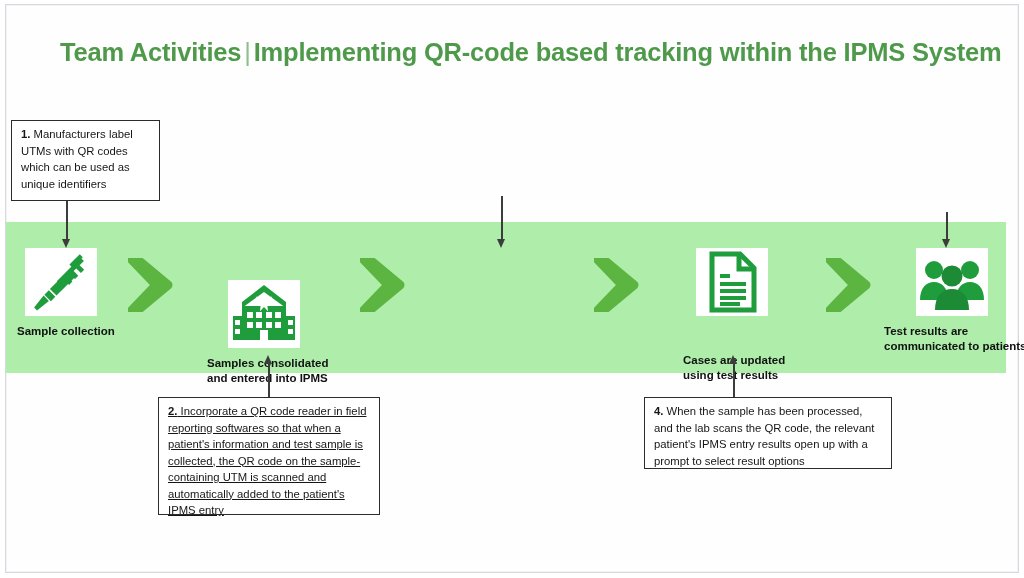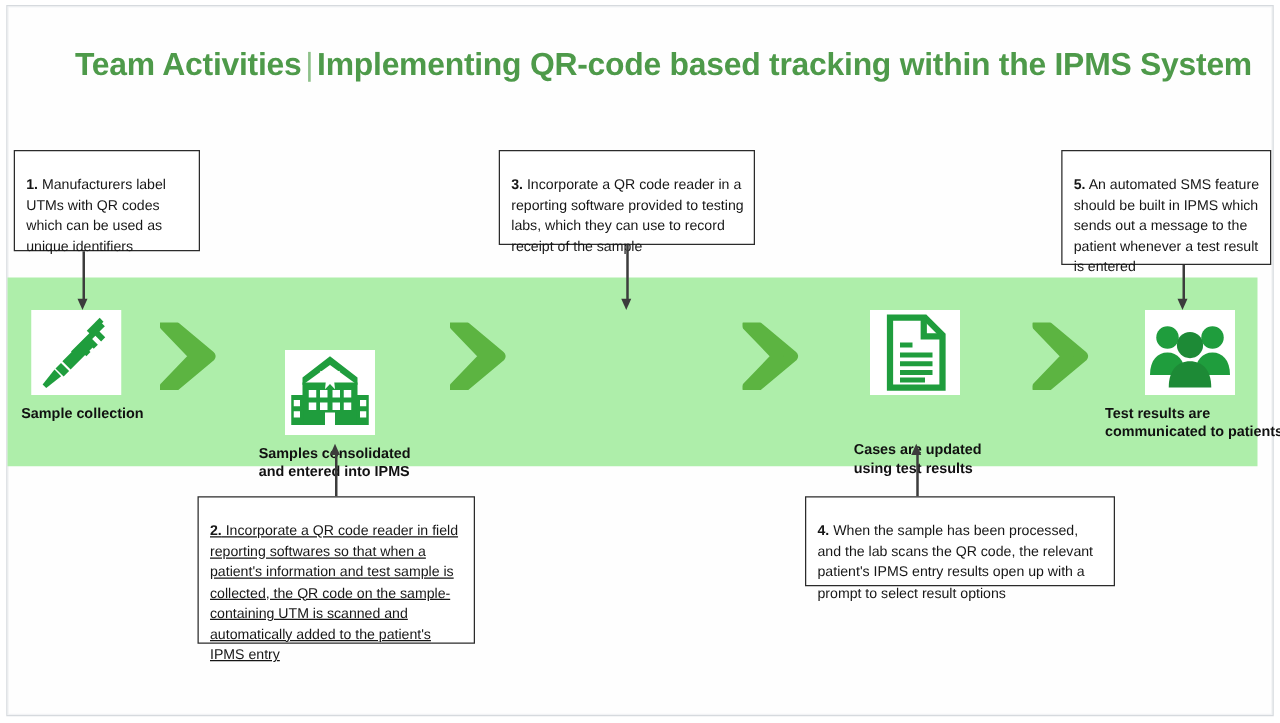--- a/index.html
+++ b/index.html
@@ -94,21 +94,21 @@
 
   
   .callout {
     position: absolute;
     box-sizing: border-box;
     border: 1px solid #2b2b2b;
     background: #ffffff;
     font-size: 11.3px;
     line-height: 16.5px;
     color: #161616;
-    padding: 19px 8px 6px 9px;
+    padding: 5px 8px 6px 9px;
   }
   .callout b { font-weight: bold; }
 
   
   .conn {
     position: absolute;
   }
   .conn .shaft {
     position: absolute;
     left: 0;
@@ -253,31 +253,25 @@
   </div>
 
   <div class="callout" style="left:11px; top:120px; width:149px; height:81px;">
     <b>1.</b><span> Manufacturers label UTMs with QR codes which can be used as  unique identifiers</span>
   </div>
   <div class="conn down" style="left:66px; top:201px; height:48px;">
     <div class="shaft" style="top:0; height:39px;"></div>
     <div class="head" style="top:38px;"></div>
   </div>
 
-  <div class="callout" style="left:399px; top:120px; width:205px; height:76px;">
-    <b>3.</b><span> Incorporate a QR code reader in a reporting software provided to testing labs, which they can use to record receipt of the sample</span>
-  </div>
   <div class="conn down" style="left:501px; top:196px; height:53px;">
     <div class="shaft" style="top:0; height:44px;"></div>
     <div class="head" style="top:43px;"></div>
   </div>
 
-  <div class="callout" style="left:849px; top:120px; width:168px; height:92px;">
-    <b>5.</b><span> An automated SMS feature should be built in  IPMS which sends out a message to the patient whenever a test result is entered</span>
-  </div>
   <div class="conn down" style="left:946px; top:212px; height:37px;">
     <div class="shaft" style="top:0; height:28px;"></div>
     <div class="head" style="top:27px;"></div>
   </div>
 
   <div class="callout" style="left:158px; top:397px; width:222px; height:118px;text-decoration:underline;">
     <b>2.</b><span> Incorporate a QR code reader in field reporting softwares so that when a patient's information and test sample is collected, the QR code on the sample-containing UTM is scanned and automatically added to the patient's IPMS entry</span>
   </div>
   <div class="conn up" style="left:268px; top:355px; height:42px;">
     <div class="shaft" style="top:9px; height:33px;"></div>

